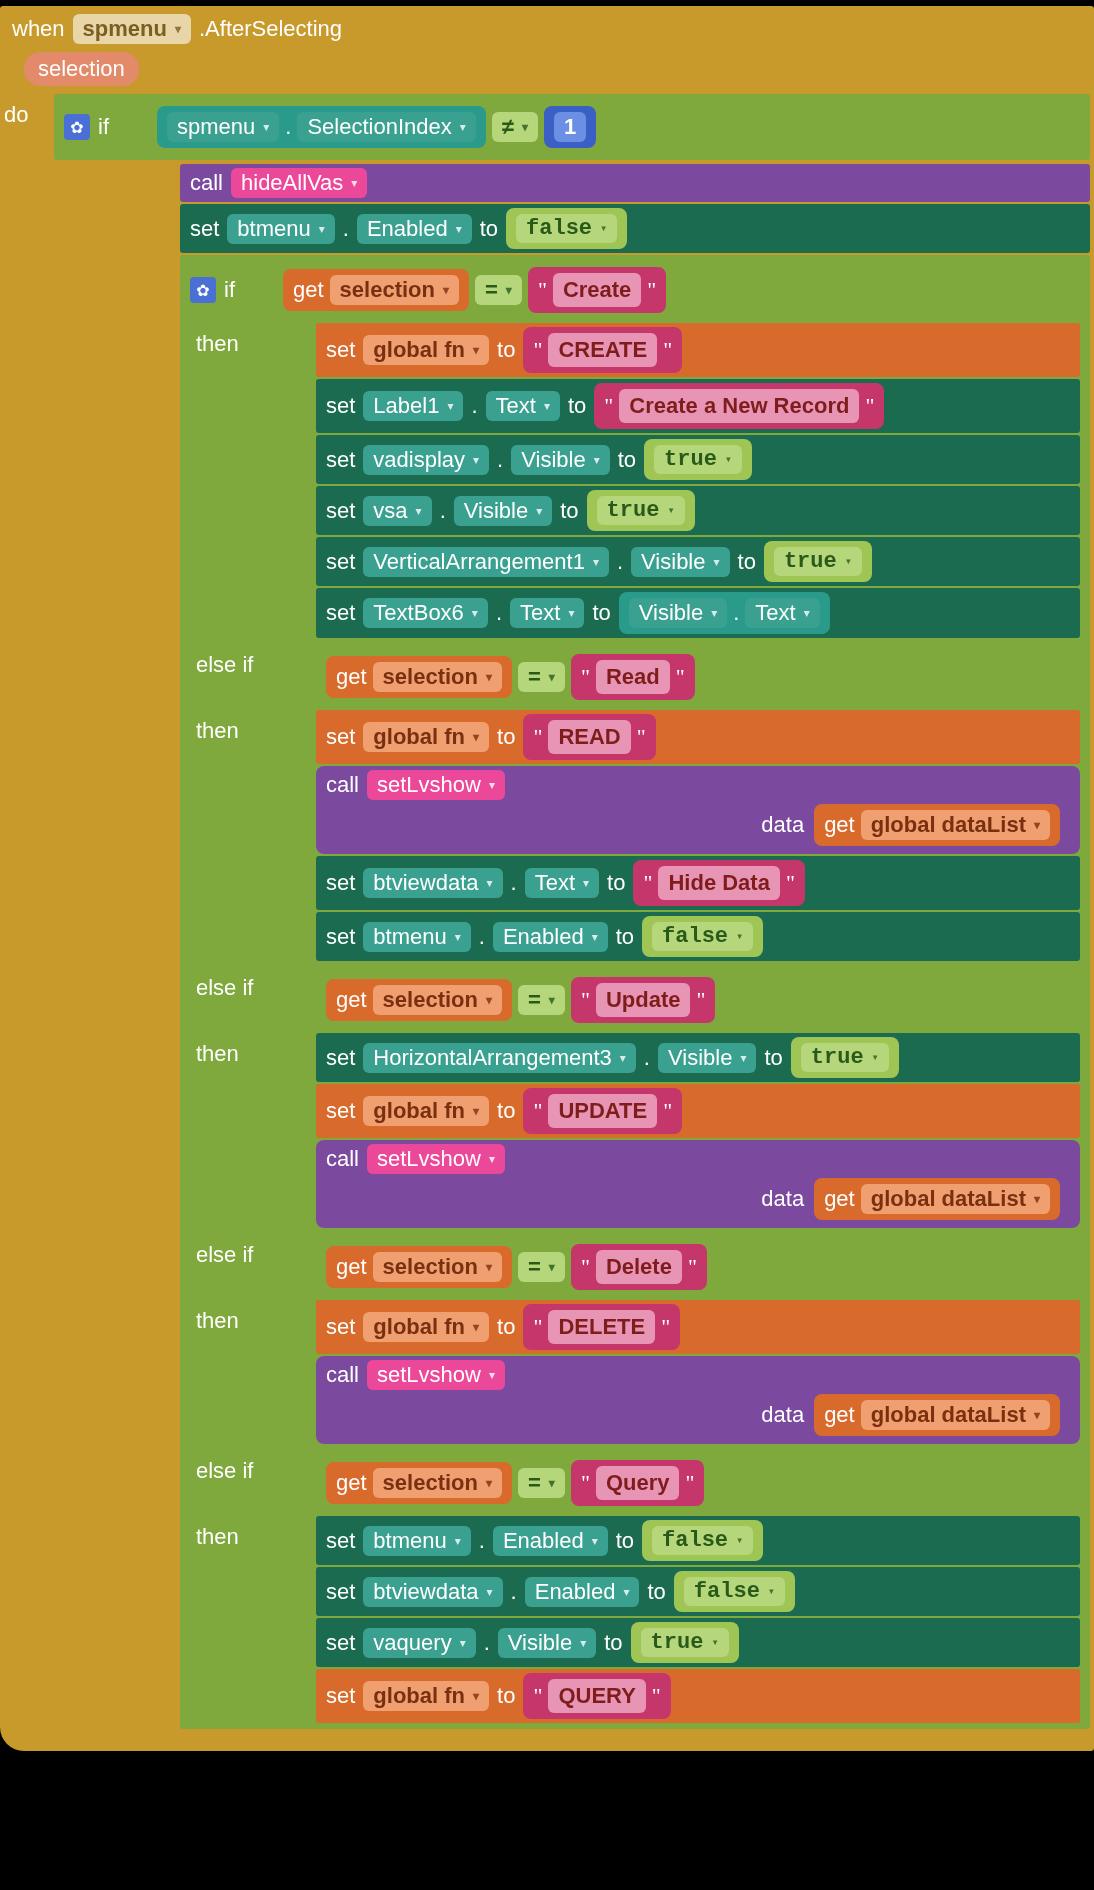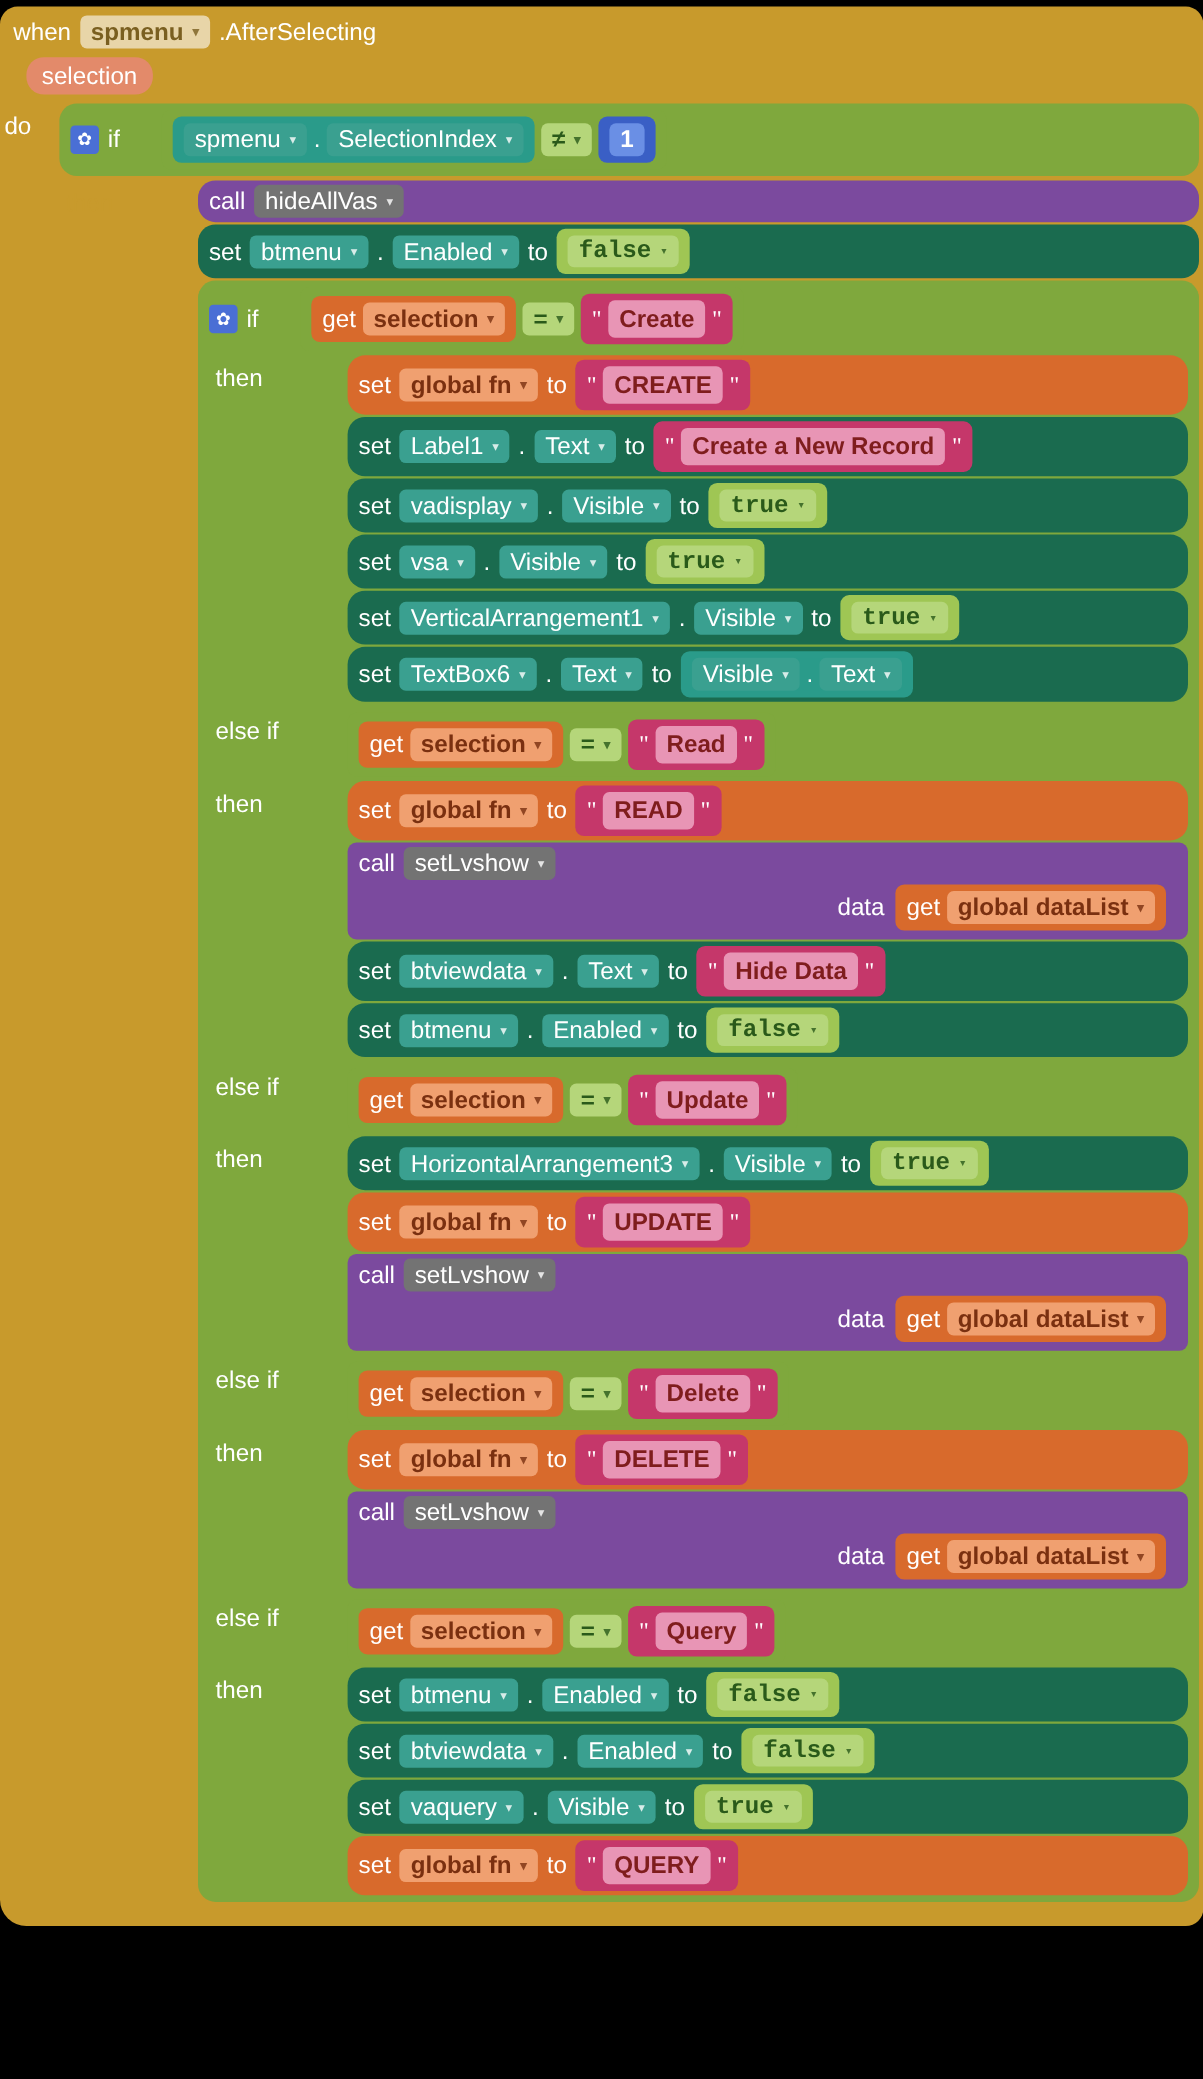--- a/index.html
+++ b/index.html
@@ -6,21 +6,21 @@
   body {
     margin: 0;
     padding: 0;
     background: #000;
     font-family: -apple-system, sans-serif;
     font-size: 22px;
     color: #fff;
   }
   .canvas { width: 1094px; padding: 4px 0 20px 0; }
   .blk {
-    border-radius: 16px;
+    border-radius: 3px;
     padding: 6px 10px;
     display: flex;
     align-items: center;
     gap: 8px;
     flex-wrap: wrap;
     margin: 2px 0;
     position: relative;
   }
   .event { background: #c89a2c; }
   .event .hdr { display:flex; align-items:center; gap:8px; padding:4px 8px 8px 8px; font-weight:500; }
@@ -44,21 +44,21 @@
     border-radius: 6px;
     display: inline-flex;
     align-items: center;
     gap: 4px;
     font-weight: 500;
   }
   .drop.teal-d { background:#3aa090; }
   .drop.lime-d { background:#b5d67a; color:#2a5a1a; font-weight:600; }
   .drop.orange-d { background:#f0a070; color:#7a3010; font-weight:600; }
   .drop.cream { background:#e8d5a8; color:#7a5f20; font-weight:600; }
-  .drop.purple-d { background:#737373; }
+  .drop.purple-d { background:#ec4899; }
   .tri::after { content:"▾"; font-size:12px; margin-left:4px; opacity:0.8; }
   .gear {
     width: 26px; height: 26px; background: #4a6fd5; border-radius: 4px;
     display: inline-flex; align-items:center; justify-content:center;
     color:#fff; font-size:16px;
   }
   .inline { display:inline-flex; align-items:center; gap:8px; flex-wrap:wrap; }
   .thin { padding-top:4px; padding-bottom:4px; }
   .row { display:flex; align-items:flex-start; margin:2px 0;gap:34px; }
   .row .rlabel { width:92px; padding:10px 0 0 6px; font-weight:400; color:#fff; }

